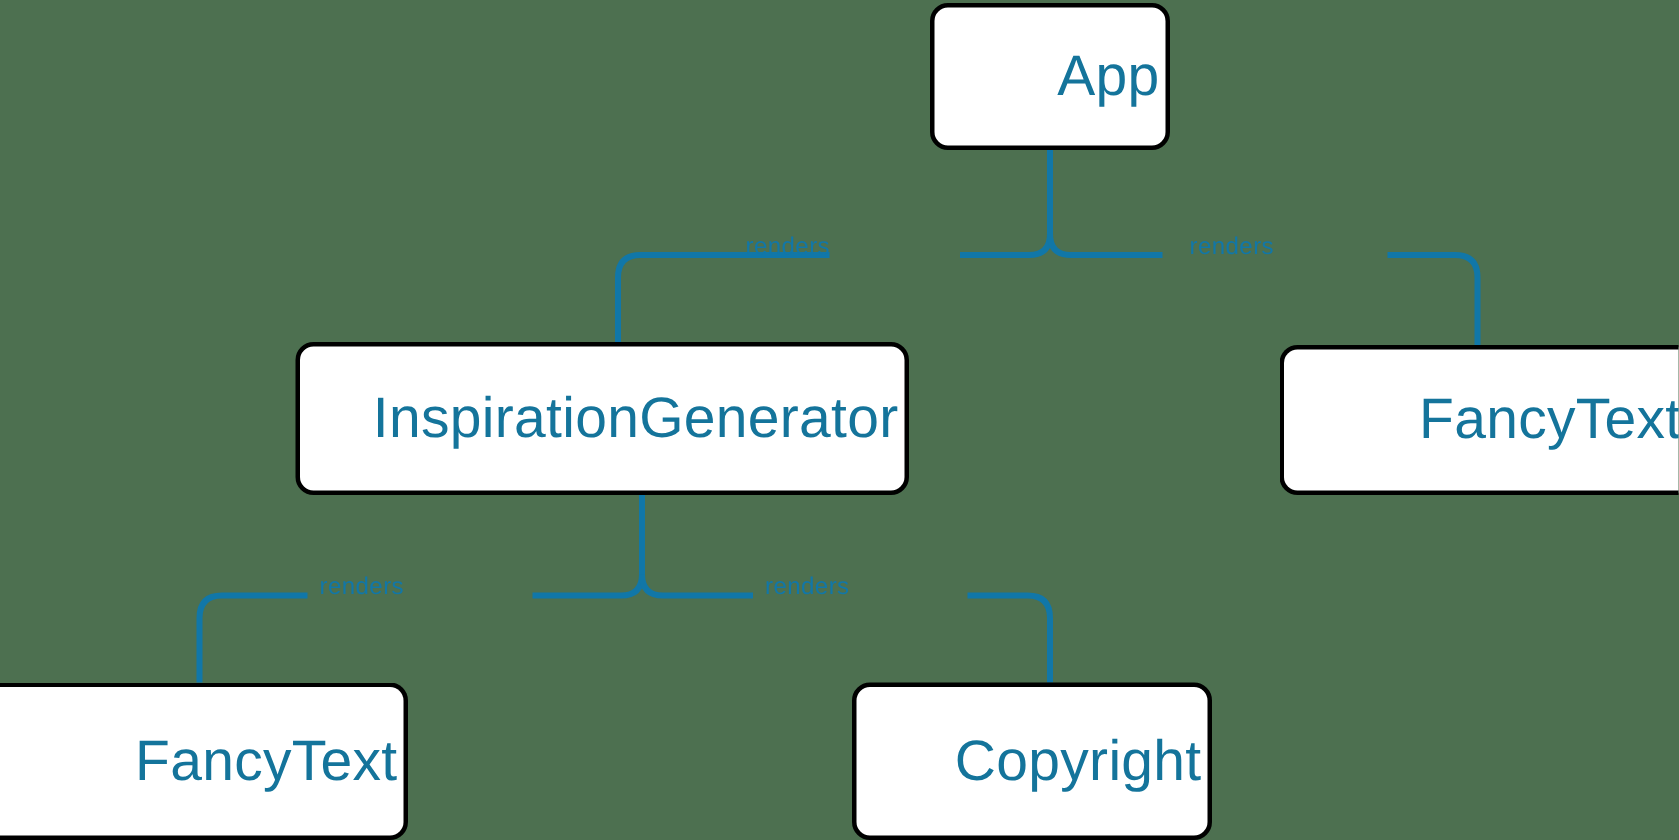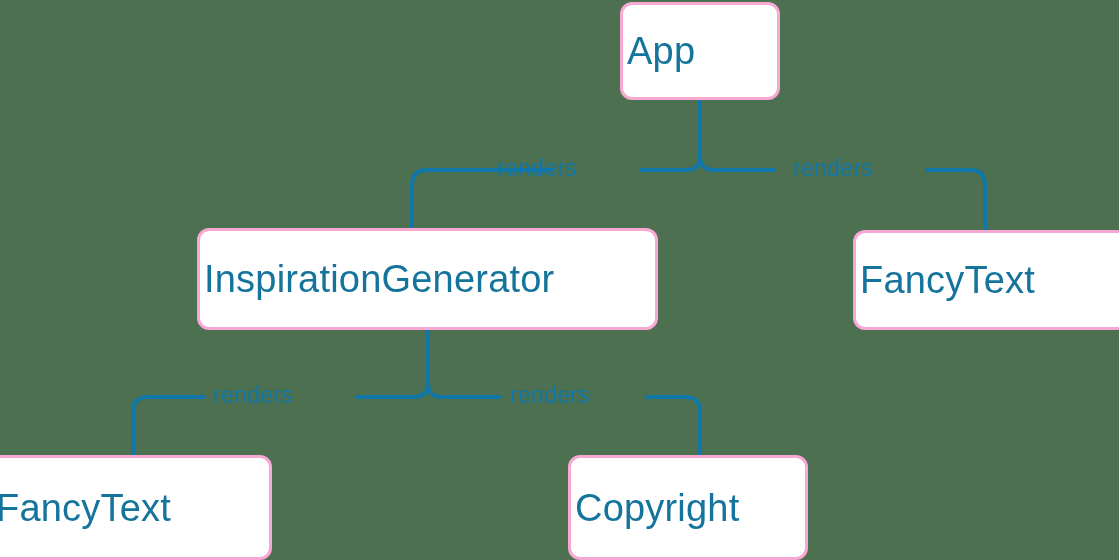--- a/index.html
+++ b/index.html
@@ -21,47 +21,47 @@
   .edges {
     position: absolute;
     top: 0;
     left: 0;
     width: 1119px;
     height: 560px;
   }
   .node {
     position: absolute;
     background: #ffffff;
-    border: 3px solid #f9a8d4;
+    border: 3px solid #000000;
     border-radius: 12px;
     box-sizing: border-box;
     display: flex;
     align-items: center;
-    justify-content: flex-start;
+    justify-content: flex-end;
     color: #14749b;
     font-size: 38px;
     font-weight: 400;
     letter-spacing: 0.2px;
     white-space: nowrap;
   }
   .node-label {
     line-height: 1;
     padding: 0 4px;
   }
   
   .n-app        { left: 620px; top: 2px;   width: 160px; height: 98px; }
-  .n-inspgen    { left: 197px; top: 228px; width: 461px; height: 102px; }
+  .n-inspgen    { left: 197px; top: 228px; width: 409px; height: 102px; }
   .n-fancy-r    { left: 853px; top: 230px; width: 272px; height: 100px; border-right-width: 0; border-top-right-radius: 0; border-bottom-right-radius: 0; }
   .n-fancy-bl   { left: -8px;  top: 455px; width: 280px; height: 105px; border-left-width: 0; border-top-left-radius: 0; border-bottom-left-radius: 0; }
   .n-copyright  { left: 568px; top: 455px; width: 240px; height: 105px; }
 
   .edge-label {
     position: absolute;
     color: #1177a8;
-    font-size: 23px;
+    font-size: 16px;
     font-weight: 500;
     letter-spacing: 0.3px;
     white-space: nowrap;
     line-height: 1;
   }
   .el-1 { left: 497px; top: 157px; }
   .el-2 { left: 793px; top: 157px; }
   .el-3 { left: 213px; top: 384px; }
   .el-4 { left: 510px; top: 384px; }
 </style>

